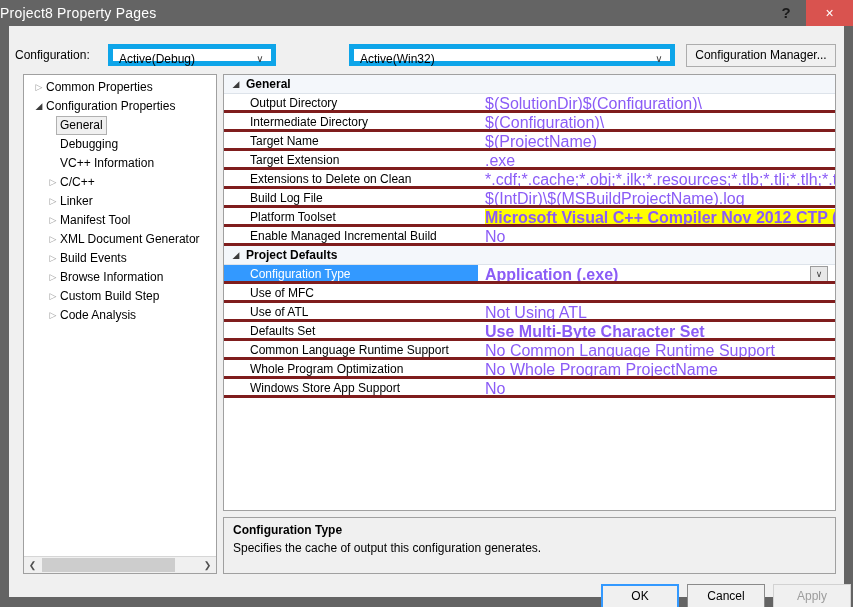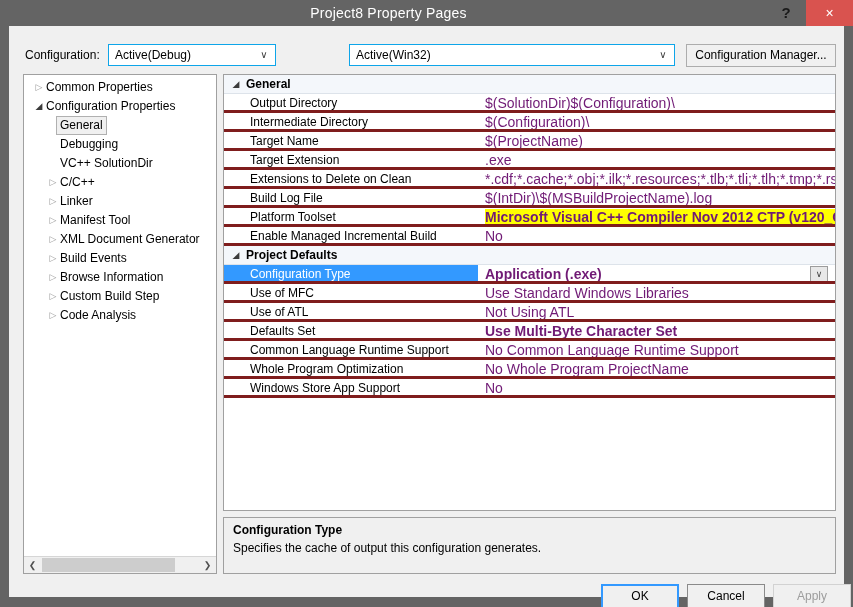--- a/index.html
+++ b/index.html
@@ -32,21 +32,20 @@
     width: 853px;
     height: 26px;
     background: #646464;
   }
   #title-text {
     position: absolute;
     left: 0; top: 0;
     width: 777px;
     height: 26px;
     line-height: 26px;
-    text-align: center;
     color: #ffffff;
     font-size: 14px;
     letter-spacing: 0.2px;
   }
   .titlebtn {
     position: absolute;
     top: 0;
     height: 26px;
     border: none;
     padding: 0;
@@ -89,30 +88,30 @@
     left: 0; top: 0;
     width: 835px; height: 44px;
   }
   .bar-label {
     position: absolute;
     top: 22px;
     font-size: 12px;
     color: #000000;
     white-space: nowrap;
   }
-  #config-label { left: 16px; }
+  #config-label { left: 6px; }
   #platform-label { left: 278px; margin-top: 24px; }
 
   .combo {
     position: absolute;
     top: 18px;
     height: 22px;
     box-sizing: border-box;
     background: #ffffff;
-    border: 1px solid #0ea5e9;
+    border: 5px solid #0ea5e9;
     font-family: "Liberation Sans", sans-serif;
     font-size: 12px;
     color: #000000;
   }
   .combo .combo-value {
     position: absolute;
     left: 6px;
     top: 0;
     line-height: 20px;
     white-space: nowrap;
@@ -289,22 +288,22 @@
     color: #000000;
     overflow: hidden;
   }
   .grid-row .p-value {
     position: absolute;
     left: 254px; top: 0;
     width: 357px;
     height: 18px;
     padding-left: 7px;
     box-sizing: border-box;
-    font-size: 14px;
-    color: #701a75;
+    font-size: 16px;
+    color: #8b5cf6;
     overflow: hidden;
   }
   .grid-row .p-value.bold { font-weight: bold; }
   .grid-row .p-value.hl .hl-span {
     background: #ffff00;
     font-weight: bold;
   }
   .grid-row.selected { background: #ffffff; }
   .grid-row.selected .p-name {
     background: #3399ff;
@@ -418,21 +417,21 @@
 
       <button id="config-manager-button">Configuration Manager...</button>
     </div>
 
     <div id="tree-panel">
       <div id="tree-list">
           <div class="tree-item"><span class="lvl1"></span><span class="tw collapsed">▷</span><span class="tree-label">Common Properties</span></div>
           <div class="tree-item"><span class="lvl1"></span><span class="tw expanded">◢</span><span class="tree-label">Configuration Properties</span></div>
           <div class="tree-item selected"><span class="lvl2"></span><span class="tw none">·</span><span class="tree-label">General</span></div>
           <div class="tree-item"><span class="lvl2"></span><span class="tw none">·</span><span class="tree-label">Debugging</span></div>
-          <div class="tree-item"><span class="lvl2"></span><span class="tw none">·</span><span class="tree-label">VC++ SolutionDir</span></div>
+          <div class="tree-item"><span class="lvl2"></span><span class="tw none">·</span><span class="tree-label">VC++ Information</span></div>
           <div class="tree-item"><span class="lvl2"></span><span class="tw collapsed">▷</span><span class="tree-label">C/C++</span></div>
           <div class="tree-item"><span class="lvl2"></span><span class="tw collapsed">▷</span><span class="tree-label">Linker</span></div>
           <div class="tree-item"><span class="lvl2"></span><span class="tw collapsed">▷</span><span class="tree-label">Manifest Tool</span></div>
           <div class="tree-item"><span class="lvl2"></span><span class="tw collapsed">▷</span><span class="tree-label">XML Document Generator</span></div>
           <div class="tree-item"><span class="lvl2"></span><span class="tw collapsed">▷</span><span class="tree-label">Build Events</span></div>
           <div class="tree-item"><span class="lvl2"></span><span class="tw collapsed">▷</span><span class="tree-label">Browse Information</span></div>
           <div class="tree-item"><span class="lvl2"></span><span class="tw collapsed">▷</span><span class="tree-label">Custom Build Step</span></div>
           <div class="tree-item"><span class="lvl2"></span><span class="tw collapsed">▷</span><span class="tree-label">Code Analysis</span></div>
         </div>
       <div id="tree-hscroll">
@@ -484,21 +483,20 @@
             <span class="g-tw">◢</span>
             <span class="g-name">Project Defaults</span>
           </div>
           <div class="grid-row selected">
             <span class="p-name">Configuration Type</span>
             <span class="p-value">Application (.exe)</span>
             <button id="value-dropdown">∨</button>
           </div>
           <div class="grid-row">
             <span class="p-name">Use of MFC</span>
-            <span class="p-value">Use Standard Windows Libraries</span>
           </div>
           <div class="grid-row">
             <span class="p-name">Use of ATL</span>
             <span class="p-value">Not Using ATL</span>
           </div>
           <div class="grid-row">
             <span class="p-name">Defaults Set</span>
             <span class="p-value bold">Use Multi-Byte Character Set</span>
           </div>
           <div class="grid-row">

